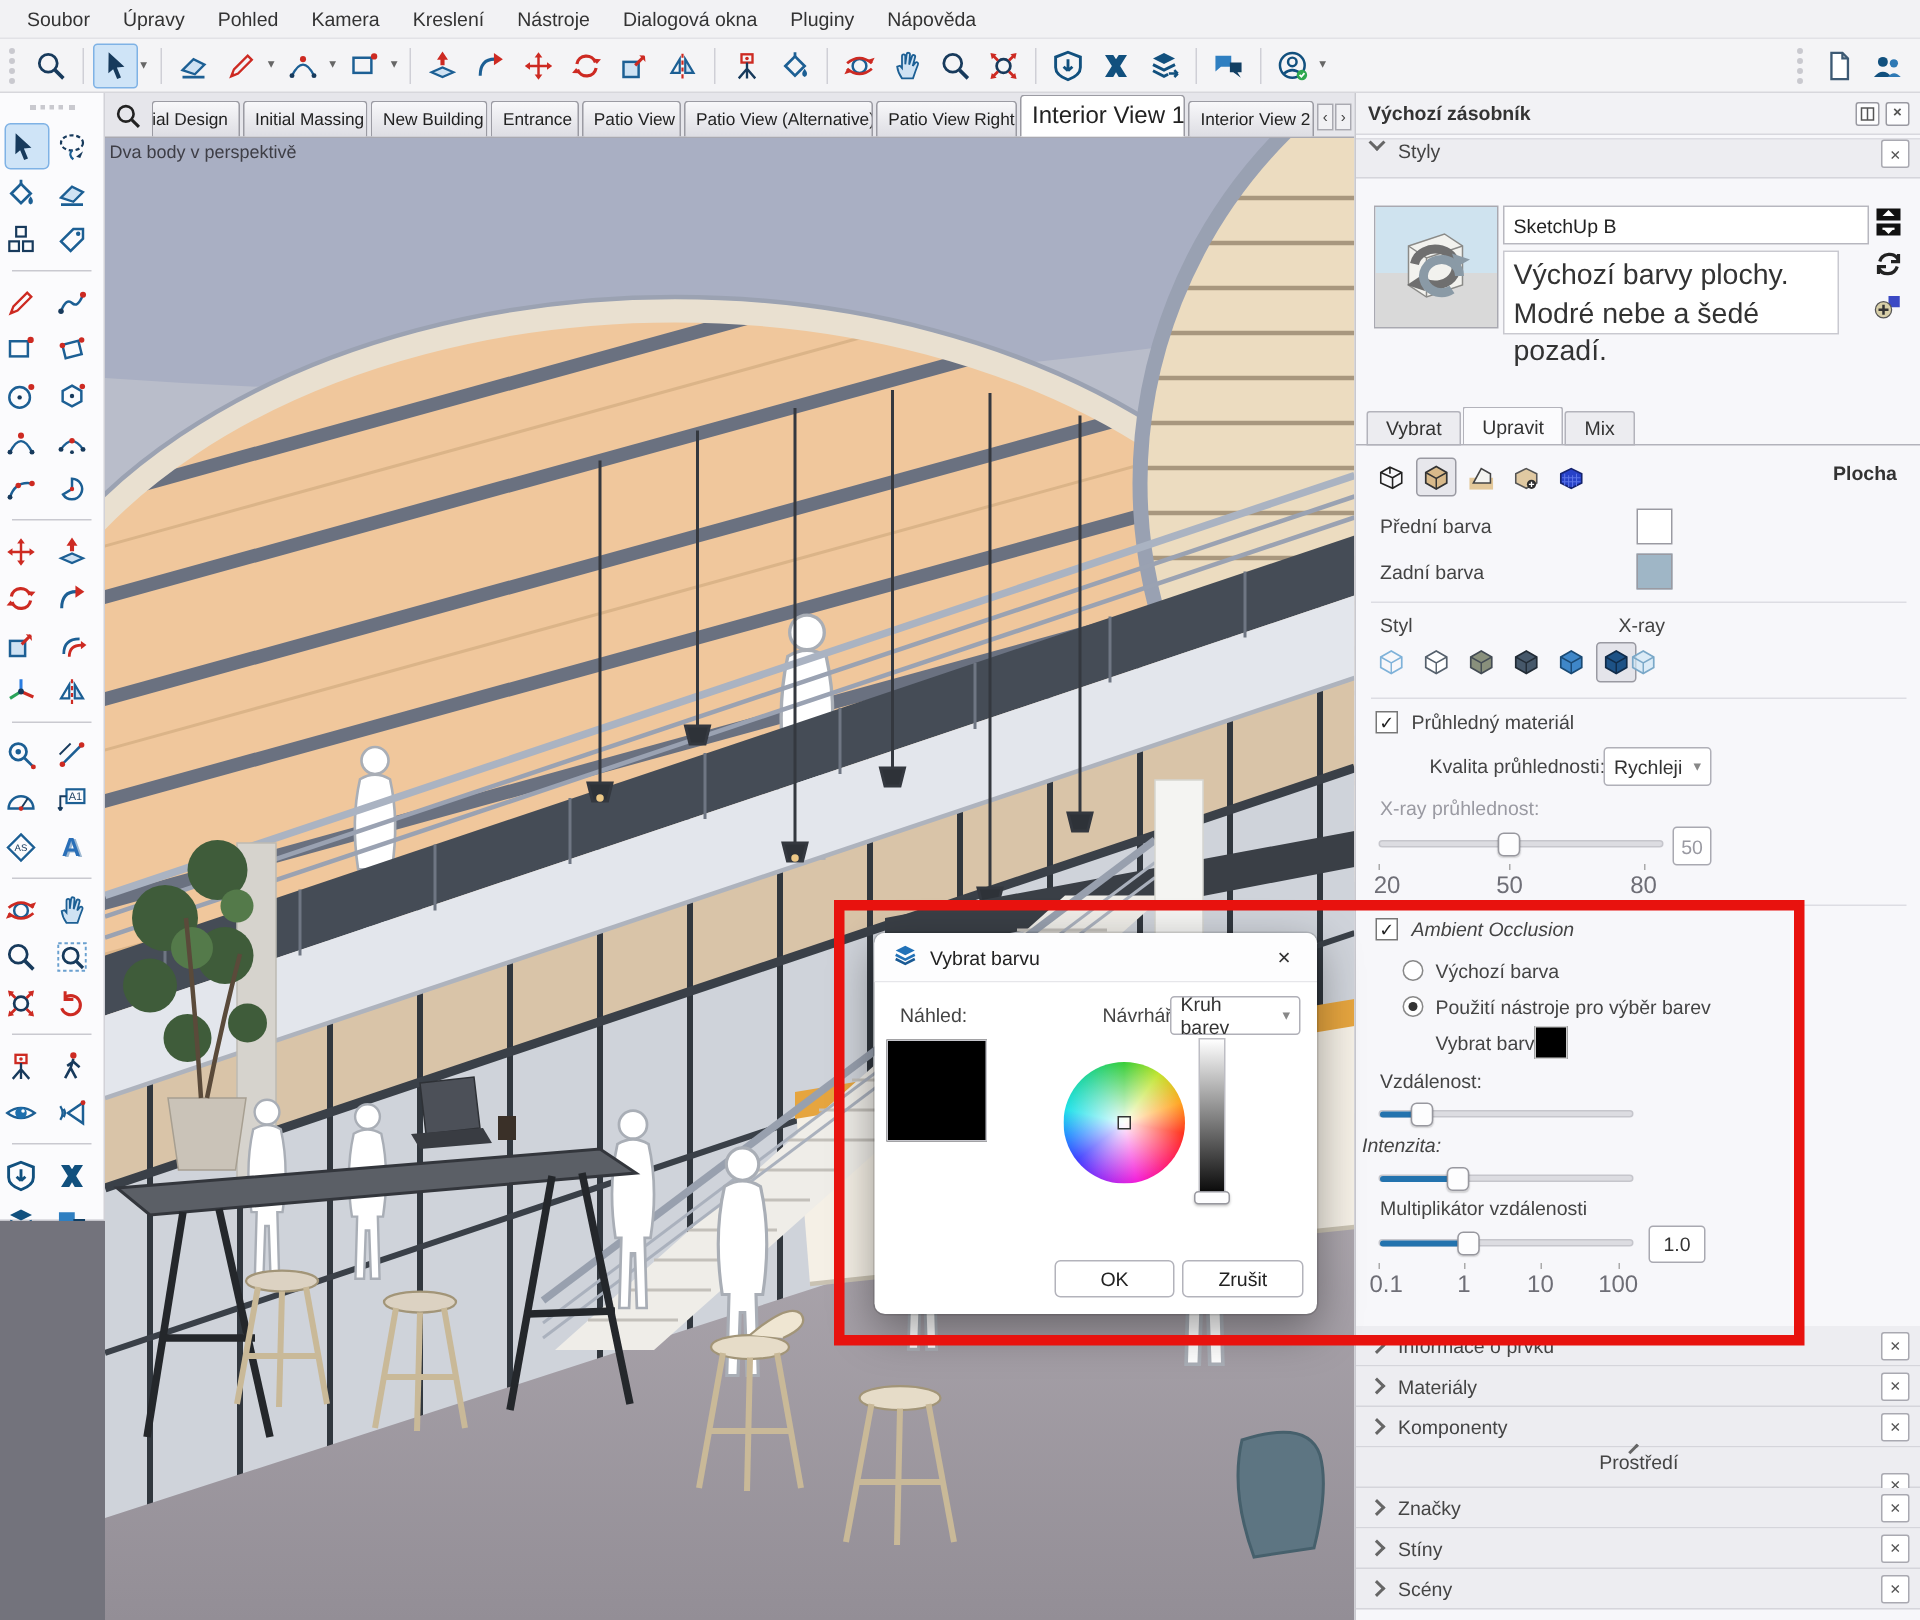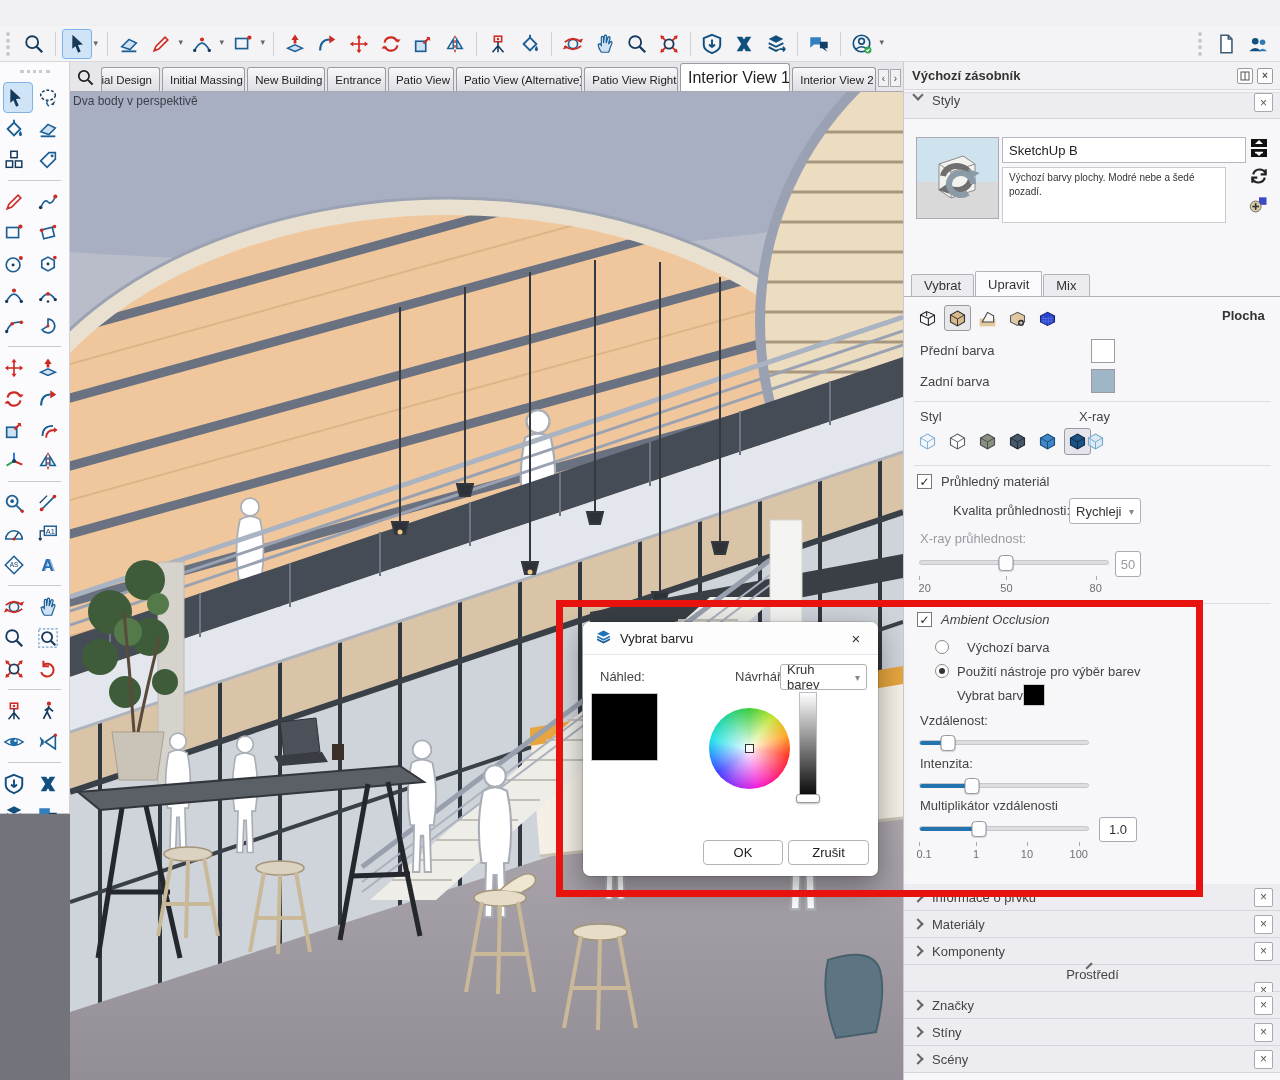--- a/index.html
+++ b/index.html
@@ -46,21 +46,21 @@
   .right-panel { position:absolute; left:903px; top:62px; width:377px; height:1018px; background:#f7f7fa; border-left:1px solid #c9c9cf; }
   .rp-header { position:absolute; left:0; top:0; width:377px; height:28px; background:#f2f2f5; border-bottom:1px solid #d8d8de; display:flex; align-items:center; padding:0 8px; font-weight:bold; color:#333;gap:12px; }
   .rp-winbtn { width:16px; height:16px; border:1px solid #9a9aa2; background:#fdfdfe; display:flex; align-items:center; justify-content:center; font-size:10px; color:#555; border-radius:2px; }
   .sec-bar { position:absolute; left:0; width:377px; height:27px; background:#ededf1; border-top:1px solid #dcdce2; border-bottom:1px solid #d5d5db; display:flex; padding:0 8px; color:#444; }
   .chev { width:8px; height:8px; border-right:2px solid #666; border-bottom:2px solid #666; display:inline-block; }
   .chev.down { transform:rotate(45deg); margin:-2px 10px 0 2px; }
   .chev.right { transform:rotate(-45deg); margin:0 10px 0 2px; }
   .xbtn { margin-left:auto; width:19px; height:19px; background:#fff; border:1px solid #a9a9b1; border-radius:2px; display:flex; align-items:center; justify-content:center; color:#555; font-size:12px; }
   .style-thumb { position:absolute; left:12px; top:75px; width:83px; height:82px; border:1px solid #a9a9b1; background:#fff; }
   .style-name { position:absolute; left:98px; top:75px; width:244px; height:26px; border:1px solid #b7b7bf; background:#fff; font-size:13px; padding:0 6px; color:#222; font-family:inherit; }
-  .style-desc { position:absolute; left:98px; top:105px; width:224px; height:56px; border:1px solid #c9c9d0; background:#fff; font-size:10px; color:#333; padding:3px 6px; line-height:1.35; }
+  .style-desc { position:absolute; left:98px; top:105px; width:224px; height:56px; border:1px solid #c9c9d0; background:#fff; font-size:19px; color:#333; padding:3px 6px; line-height:1.35; }
   .side-ic { position:absolute; left:345px; width:20px; height:22px; display:flex; align-items:center; justify-content:center; }
   .rtabs { position:absolute; left:7px; top:209px; display:flex; align-items:flex-end; }
   .rtab { height:23px; padding:0 12px; display:flex; align-items:center; background:#ececf0; border:1px solid #b3b3bb; border-bottom:1px solid #b3b3bb; margin-right:1px; color:#333; border-radius:2px 2px 0 0;}
   .rtab.active { height:26px; background:#fbfbfd; border-bottom:1px solid #fbfbfd; }
   .rtab-line { position:absolute; left:0; top:234px; width:377px; height:1px; background:#b3b3bb; }
   .face-row { position:absolute; left:10px; top:243px; display:flex; gap:3px; align-items:center; }
   .fbtn { width:27px; height:26px; display:flex; align-items:center; justify-content:center; border-radius:3px; }
   .fbtn.sel { border:1px solid #9a9aa2; background:#e7e7ec; }
   .rp-label { position:absolute; color:#444; }
   .rp-label.bold { font-weight:bold; color:#333; }
@@ -76,21 +76,21 @@
   .dropdown { position:absolute; border:1px solid #b0b0b8; background:#fff; border-radius:3px; display:flex; align-items:center; padding:0 6px; color:#333; }
   .dropdown .caret { margin-left:auto; color:#888; font-size:10px; padding-left:6px; }
   .slider { position:absolute; height:18px; }
   .sl-track { position:absolute; left:0; right:0; top:6px; height:5px; background:#dcdce1; border:1px solid #c6c6cc; border-radius:3px; }
   .sl-fill { position:absolute; left:1px; top:7px; height:4px; background:#2373ae; border-radius:3px; }
   .sl-handle { position:absolute; top:1px; width:15px; height:16px; background:#fdfdfe; border:1px solid #98989f; border-radius:4px; transform:translateX(-50%); box-shadow:0 1px 1px rgba(0,0,0,.15); }
   .valbox { position:absolute; border:1px solid #a9a9b1; background:#fff; border-radius:3px; display:flex; align-items:center; justify-content:center; color:#333; }
   .valbox.dim { color:#9a9aa2; }
   .ticks { position:absolute; }
   .tick-m { position:absolute; top:0; width:1px; height:4px; background:#aaa; }
-  .tick-l { position:absolute; top:6px; font-size:11px; color:#6e6e76; transform:translateX(-50%); white-space:nowrap; }
+  .tick-l { position:absolute; top:6px; font-size:16px; color:#6e6e76; transform:translateX(-50%); white-space:nowrap; }
   .cpanel { position:absolute; left:0; width:377px; height:27px; background:#ededf1; border-bottom:1px solid #d5d5db; display:flex; align-items:center; padding:0 8px; color:#444; }
 
   
   .dialog { position:absolute; left:583px; top:622px; width:295px; height:254px; background:#fff; border-radius:7px; box-shadow:0 10px 30px rgba(0,0,0,.38), 0 0 0 1px rgba(0,0,0,.12); z-index:40; }
   .dlg-head { height:33px; border-bottom:1px solid #e6e6ea; display:flex; align-items:center; padding:0 12px; border-radius:7px 7px 0 0; background:#fdfdfe; }
   .dlg-title { margin-left:8px; color:#222; }
   .dlg-close { margin-left:auto; width:20px; height:20px; display:flex; align-items:center; justify-content:center; color:#333; font-size:15px; }
   .dlg-label { position:absolute; color:#444; }
   .preview-box { position:absolute; left:8px; top:71px; width:67px; height:68px; border:1px solid #c6c6cc; }
   .wheel { position:absolute; left:126px; top:86px; width:81px; height:81px; border-radius:50%;
@@ -101,20 +101,31 @@
   .vbar-handle { position:absolute; left:213px; top:172px; width:24px; height:9px; background:#fdfdfe; border:1px solid #98989f; border-radius:3px; box-shadow:0 1px 2px rgba(0,0,0,.25); }
   .dlg-btn { position:absolute; top:218px; height:25px; background:#fff; border:1px solid #b3b3bb; border-radius:4px; display:flex; align-items:center; justify-content:center; color:#222; }
 
   .red-rect { position:absolute; left:556px; top:600px; width:647px; height:297px; border:7px solid #e8120e; z-index:60; pointer-events:none; }
 </style>
 </head>
 <body>
 
 <div id="app">
 
+  <div class="menubar" id="menubar">
+      <div class="menu-item">Soubor</div>
+      <div class="menu-item">Úpravy</div>
+      <div class="menu-item">Pohled</div>
+      <div class="menu-item">Kamera</div>
+      <div class="menu-item">Kreslení</div>
+      <div class="menu-item">Nástroje</div>
+      <div class="menu-item">Dialogová okna</div>
+      <div class="menu-item">Pluginy</div>
+      <div class="menu-item">Nápověda</div>
+    </div>
 
   <div class="toolbar">
     <div class="tb-grip"></div>
     <div id="tb-left" style="display:flex;align-items:center;">
         <div class="tbtn">
           <svg viewBox="0 0 24 24" width="22" height="22">
             <circle cx="10" cy="10" r="6.5" fill="none" stroke="#173a5c" stroke-width="2"></circle>
             <line x1="15" y1="15" x2="21" y2="21" stroke="#173a5c" stroke-width="2.6"></line>
           </svg>
         </div>
@@ -1128,33 +1139,33 @@
         <div class="tick-m" style="left: 46%;"></div>
         <div class="tick-l" style="left: 46%;">50</div>
         <div class="tick-m" style="left: 93%;"></div>
         <div class="tick-l" style="left: 93%;">80</div>
       </div>
     <div class="rp-div" style="top:541px;"></div>
 
     <div class="cb" style="left:13px; top:550px;">✓</div>
     <div class="rp-label" style="left:37px; top:550px;font-style:italic;">Ambient Occlusion</div>
     <div class="radio" style="left:31px; top:578px;"></div>
-    <div class="rp-label" style="left:63px; top:578px;">Výchozí barva</div>
+    <div class="rp-label" style="left:53px; top:578px;">Výchozí barva</div>
     <div class="radio on" style="left:31px; top:602px;"></div>
     <div class="rp-label" style="left:53px; top:602px;">Použití nástroje pro výběr barev</div>
     <div class="rp-label" style="left:53px; top:626px;">Vybrat barvu</div>
     <div class="swatch" id="ao-swatch" style="left: 119px; top: 622px; width: 22px; height: 22px; border-color: rgb(204, 204, 204); background: rgb(0, 0, 0);"></div>
 
     <div class="rp-label" style="left:16px; top:651px;">Vzdálenost:</div>
     <div class="slider" style="left:15px; top:672px; width:170px;">
       <div class="sl-track"></div>
         <div class="sl-fill" id="dist-fill" style="width: 17%;"></div>
         <div class="sl-handle" id="dist-handle" style="left: 17%;"></div>
     </div>
-    <div class="rp-label" style="left:16px; top:694px;">Intenzita:</div>
+    <div class="rp-label" style="left:4px; top:694px;font-style:italic;">Intenzita:</div>
     <div class="slider" style="left:15px; top:715px; width:170px;">
       <div class="sl-track"></div>
         <div class="sl-fill" id="int-fill" style="width: 31%;"></div>
         <div class="sl-handle" id="int-handle" style="left: 31%;"></div>
     </div>
     <div class="rp-label" style="left:16px; top:736px;">Multiplikátor vzdálenosti</div>
     <div class="slider" style="left:15px; top:758px; width:170px;">
       <div class="sl-track"></div>
         <div class="sl-fill" id="mult-fill" style="width: 35%;"></div>
         <div class="sl-handle" id="mult-handle" style="left: 35%;"></div>

